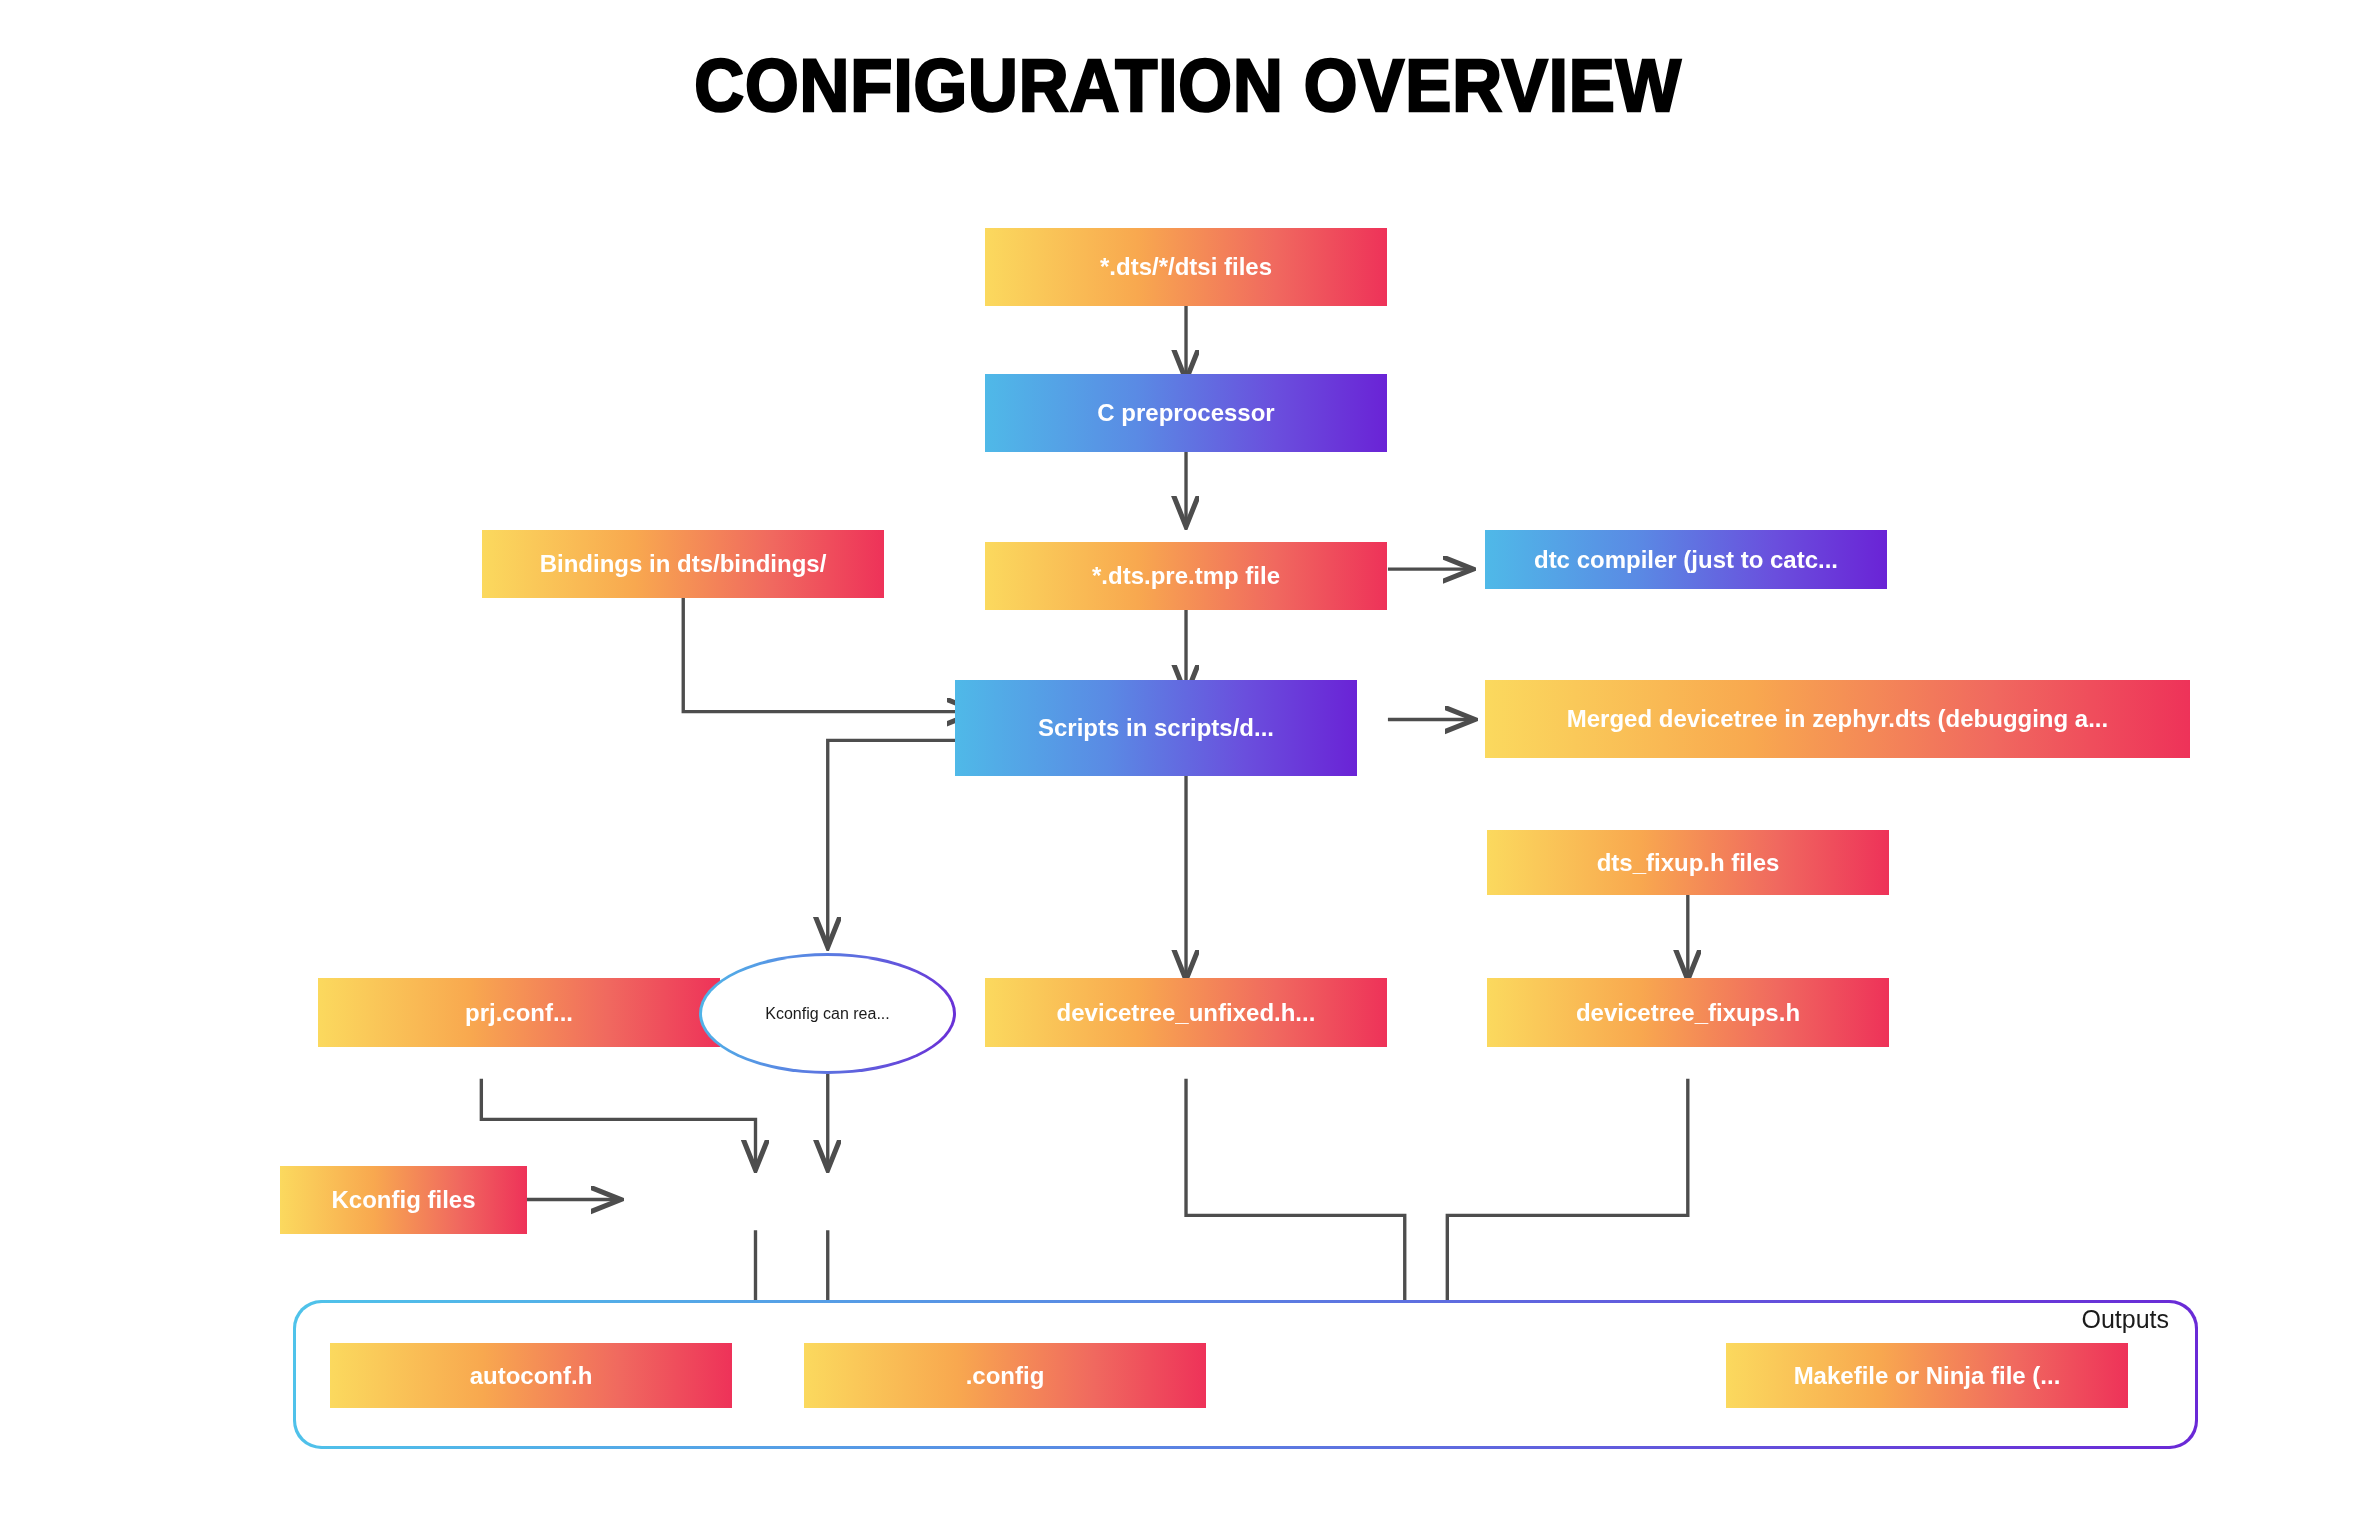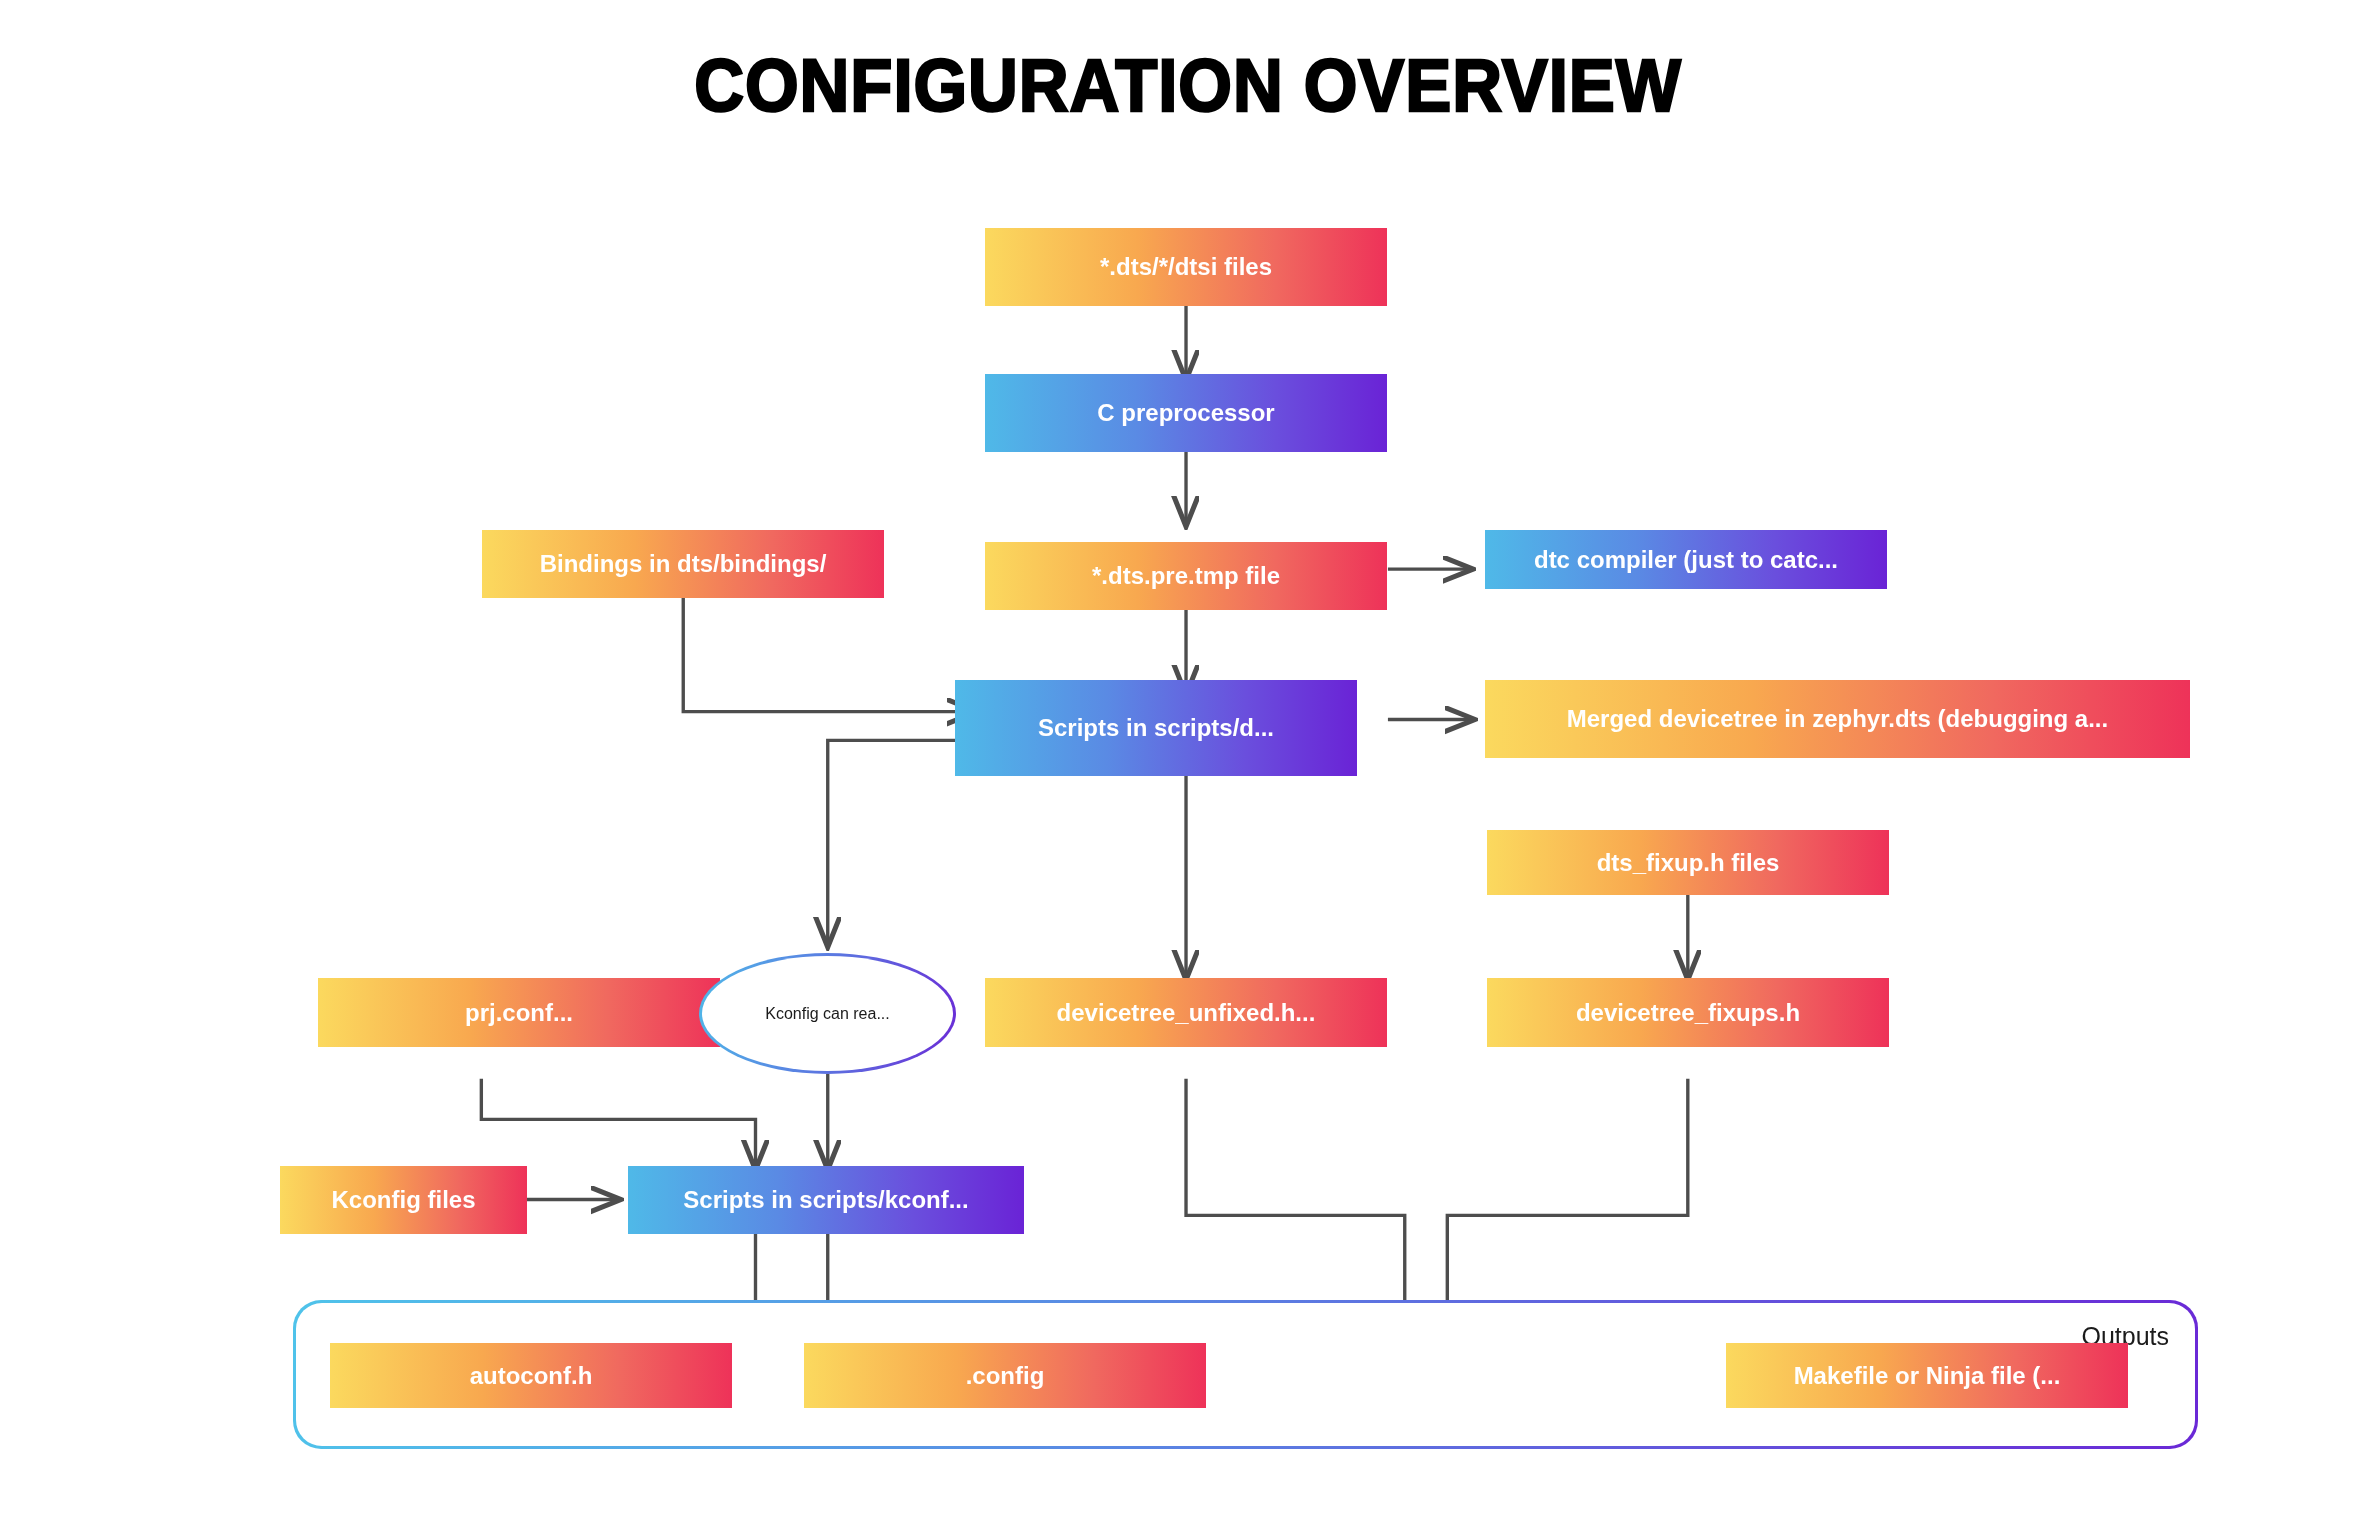--- a/index.html
+++ b/index.html
@@ -31,21 +31,21 @@
     padding:3px;box-sizing:border-box;}
   .ellipse-inner{width:100%;height:100%;border-radius:50%;background:#fff;
     display:flex;align-items:center;justify-content:center;
     color:#1b1b1b;font-size:16px;white-space:nowrap;overflow:hidden;}
 
   .subgraph-wrap{position:absolute;border-radius:28px;
     background:linear-gradient(100deg,#4fc3ea 0%,#5a86e3 45%,#6a28d6 100%);
     padding:3px;box-sizing:border-box;}
   .subgraph-inner{width:100%;height:100%;border-radius:26px;background:#ffffff;
     position:relative;}
-  .subgraph-label{position:absolute;right:26px;top:19px;
+  .subgraph-label{position:absolute;right:26px;top:2px;
     font-size:25px;color:#1b1b1b;font-weight:normal;white-space:nowrap;}
 </style>
 </head>
 <body>
 
 <div id="stage">
 
   <div class="title">CONFIGURATION OVERVIEW</div>
 
   <svg class="edges" viewBox="0 0 2400 1556" xmlns="http://www.w3.org/2000/svg">
@@ -101,21 +101,20 @@
   <div class="ellipse-wrap" style="left:699px;top:953px;width:257px;height:121px;">
     <div class="ellipse-inner">Kconfig can rea...</div>
   </div>
 
   <div class="node warm" style="left:985px;top:978px;width:402px;height:69px;">devicetree_unfixed.h...</div>
 
   <div class="node warm" style="left:1487px;top:978px;width:402px;height:69px;">devicetree_fixups.h</div>
 
   <div class="node warm" style="left:280px;top:1166px;width:247px;height:68px;">Kconfig files</div>
 
-  <div class="node cool" style="left:628px;top:1166px;width:396px;height:68px;">Scripts in scripts/kconf...</div>
 
   <div class="node warm" style="left:330px;top:1343px;width:402px;height:65px;">autoconf.h</div>
 
   <div class="node warm" style="left:804px;top:1343px;width:402px;height:65px;">.config</div>
 
 
   <div class="node warm" style="left:1726px;top:1343px;width:402px;height:65px;">Makefile or Ninja file (...</div>
 
 </div>
 

